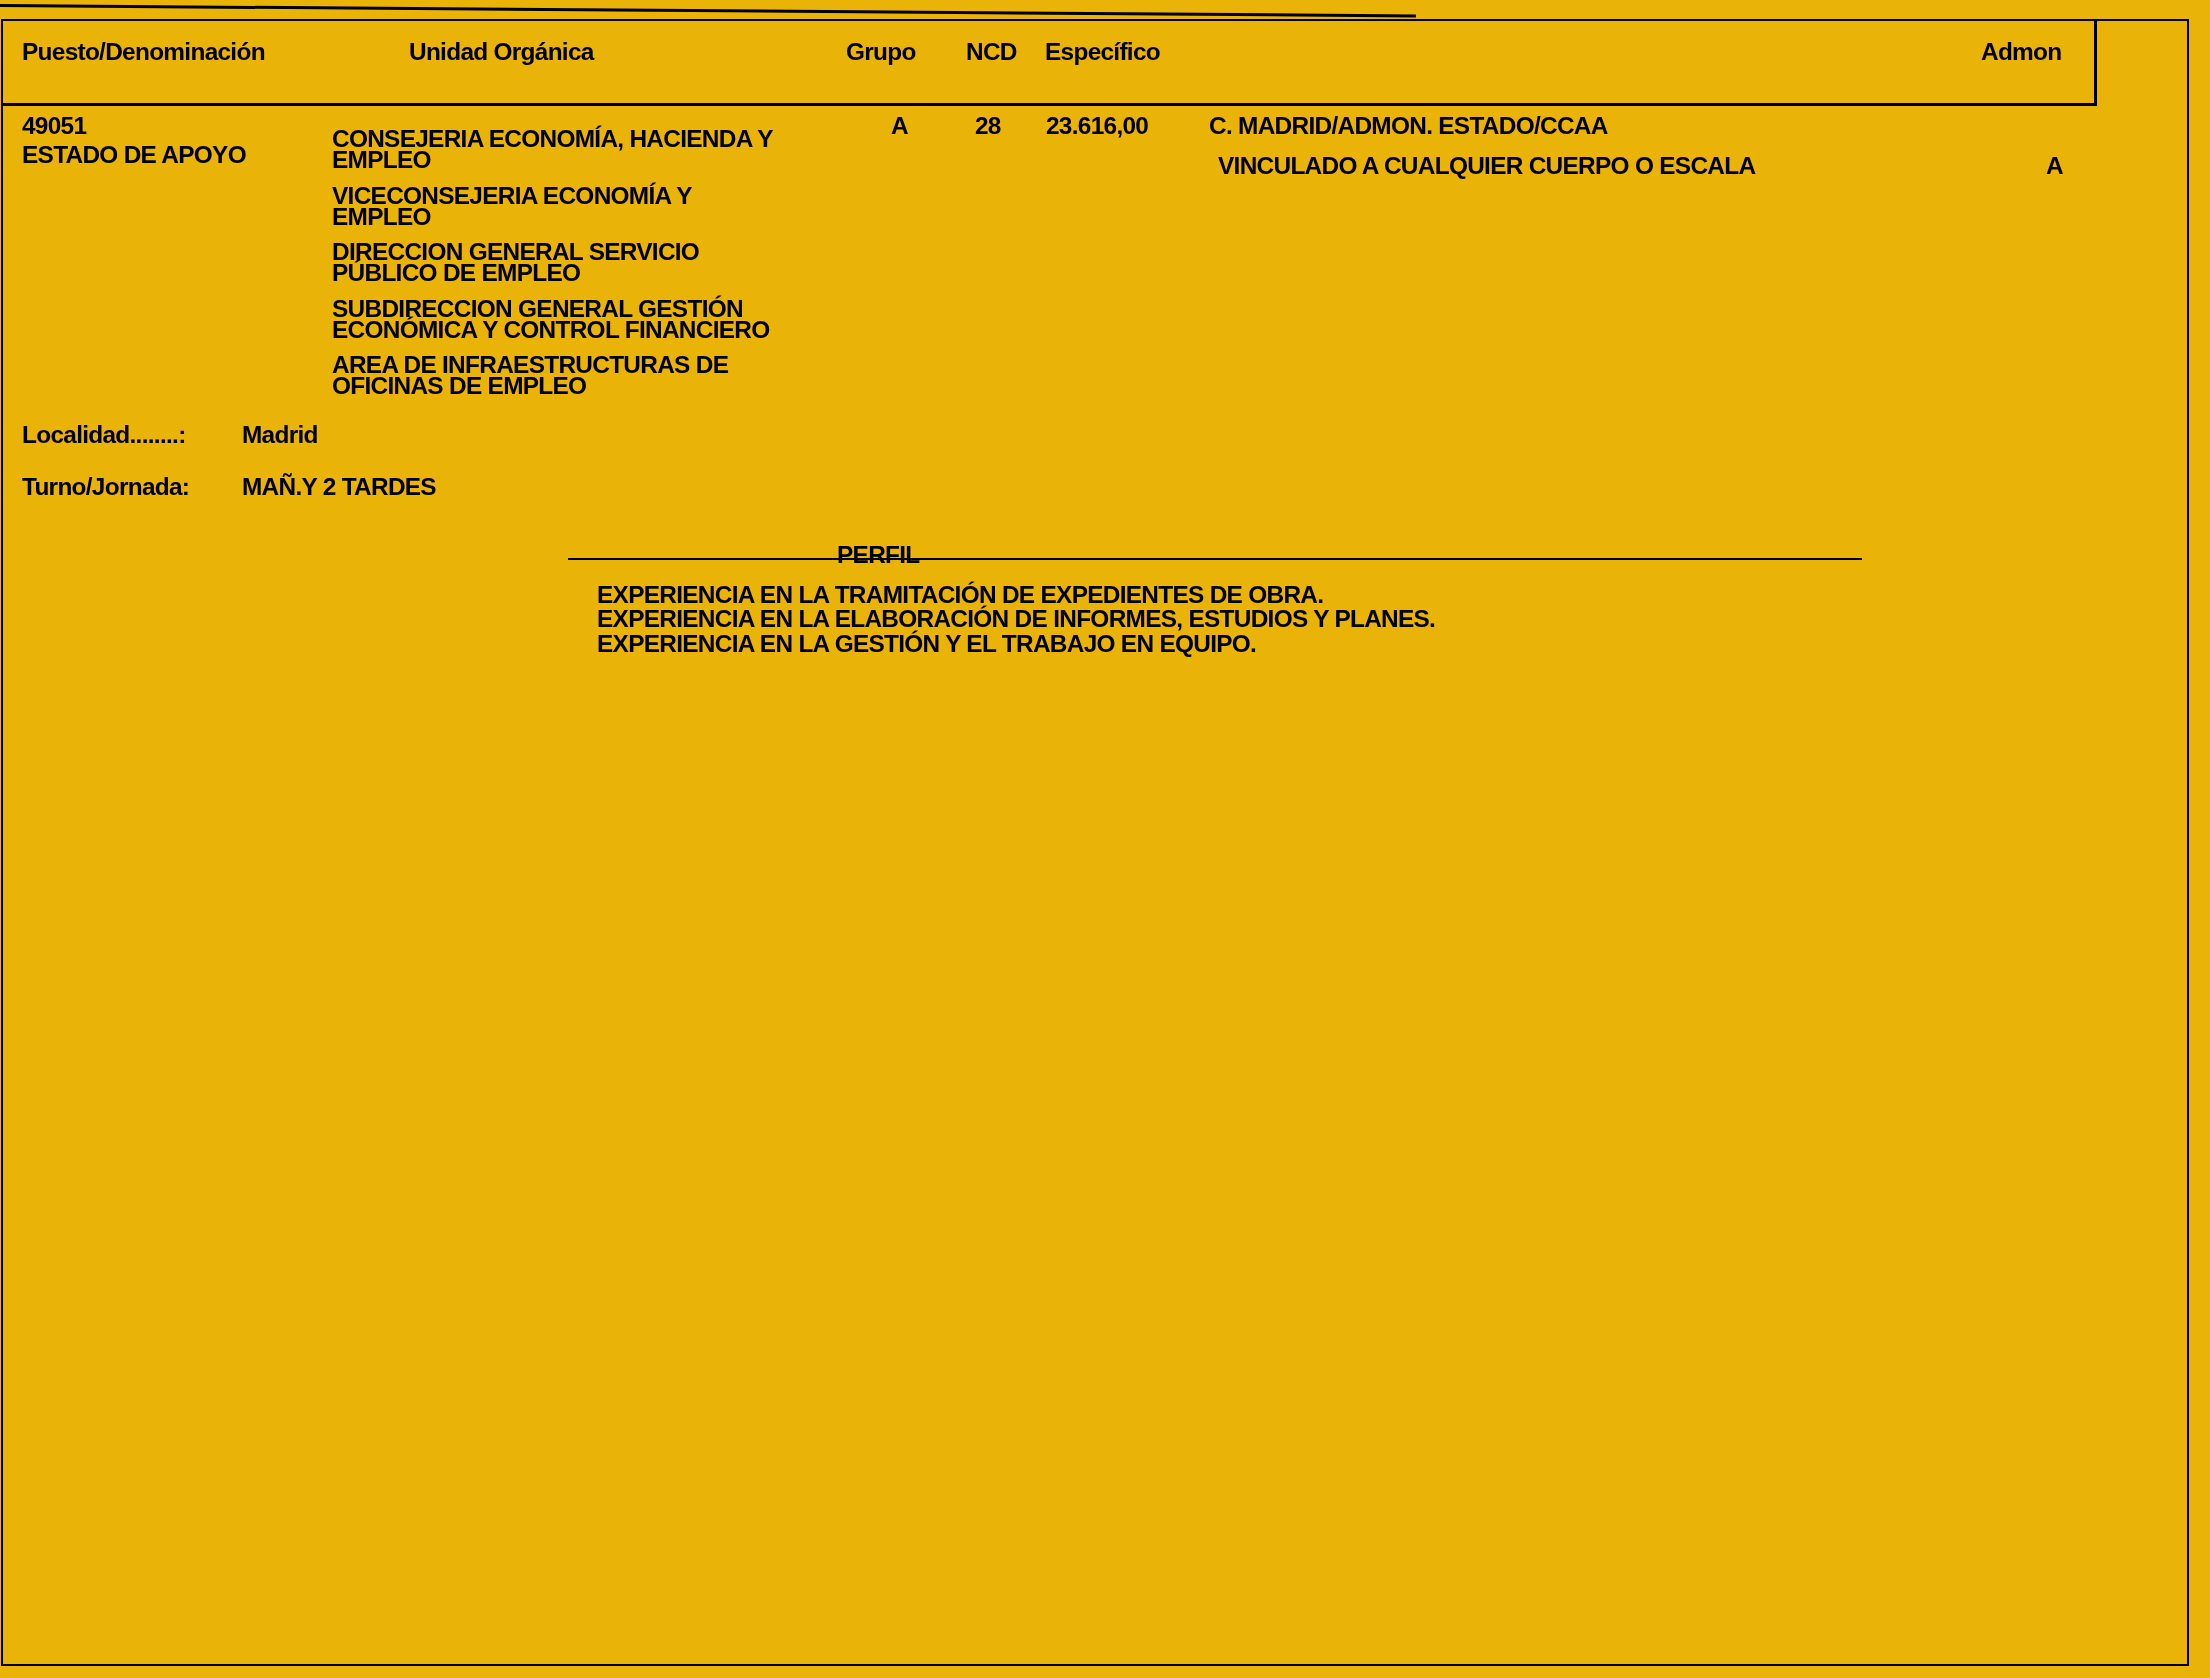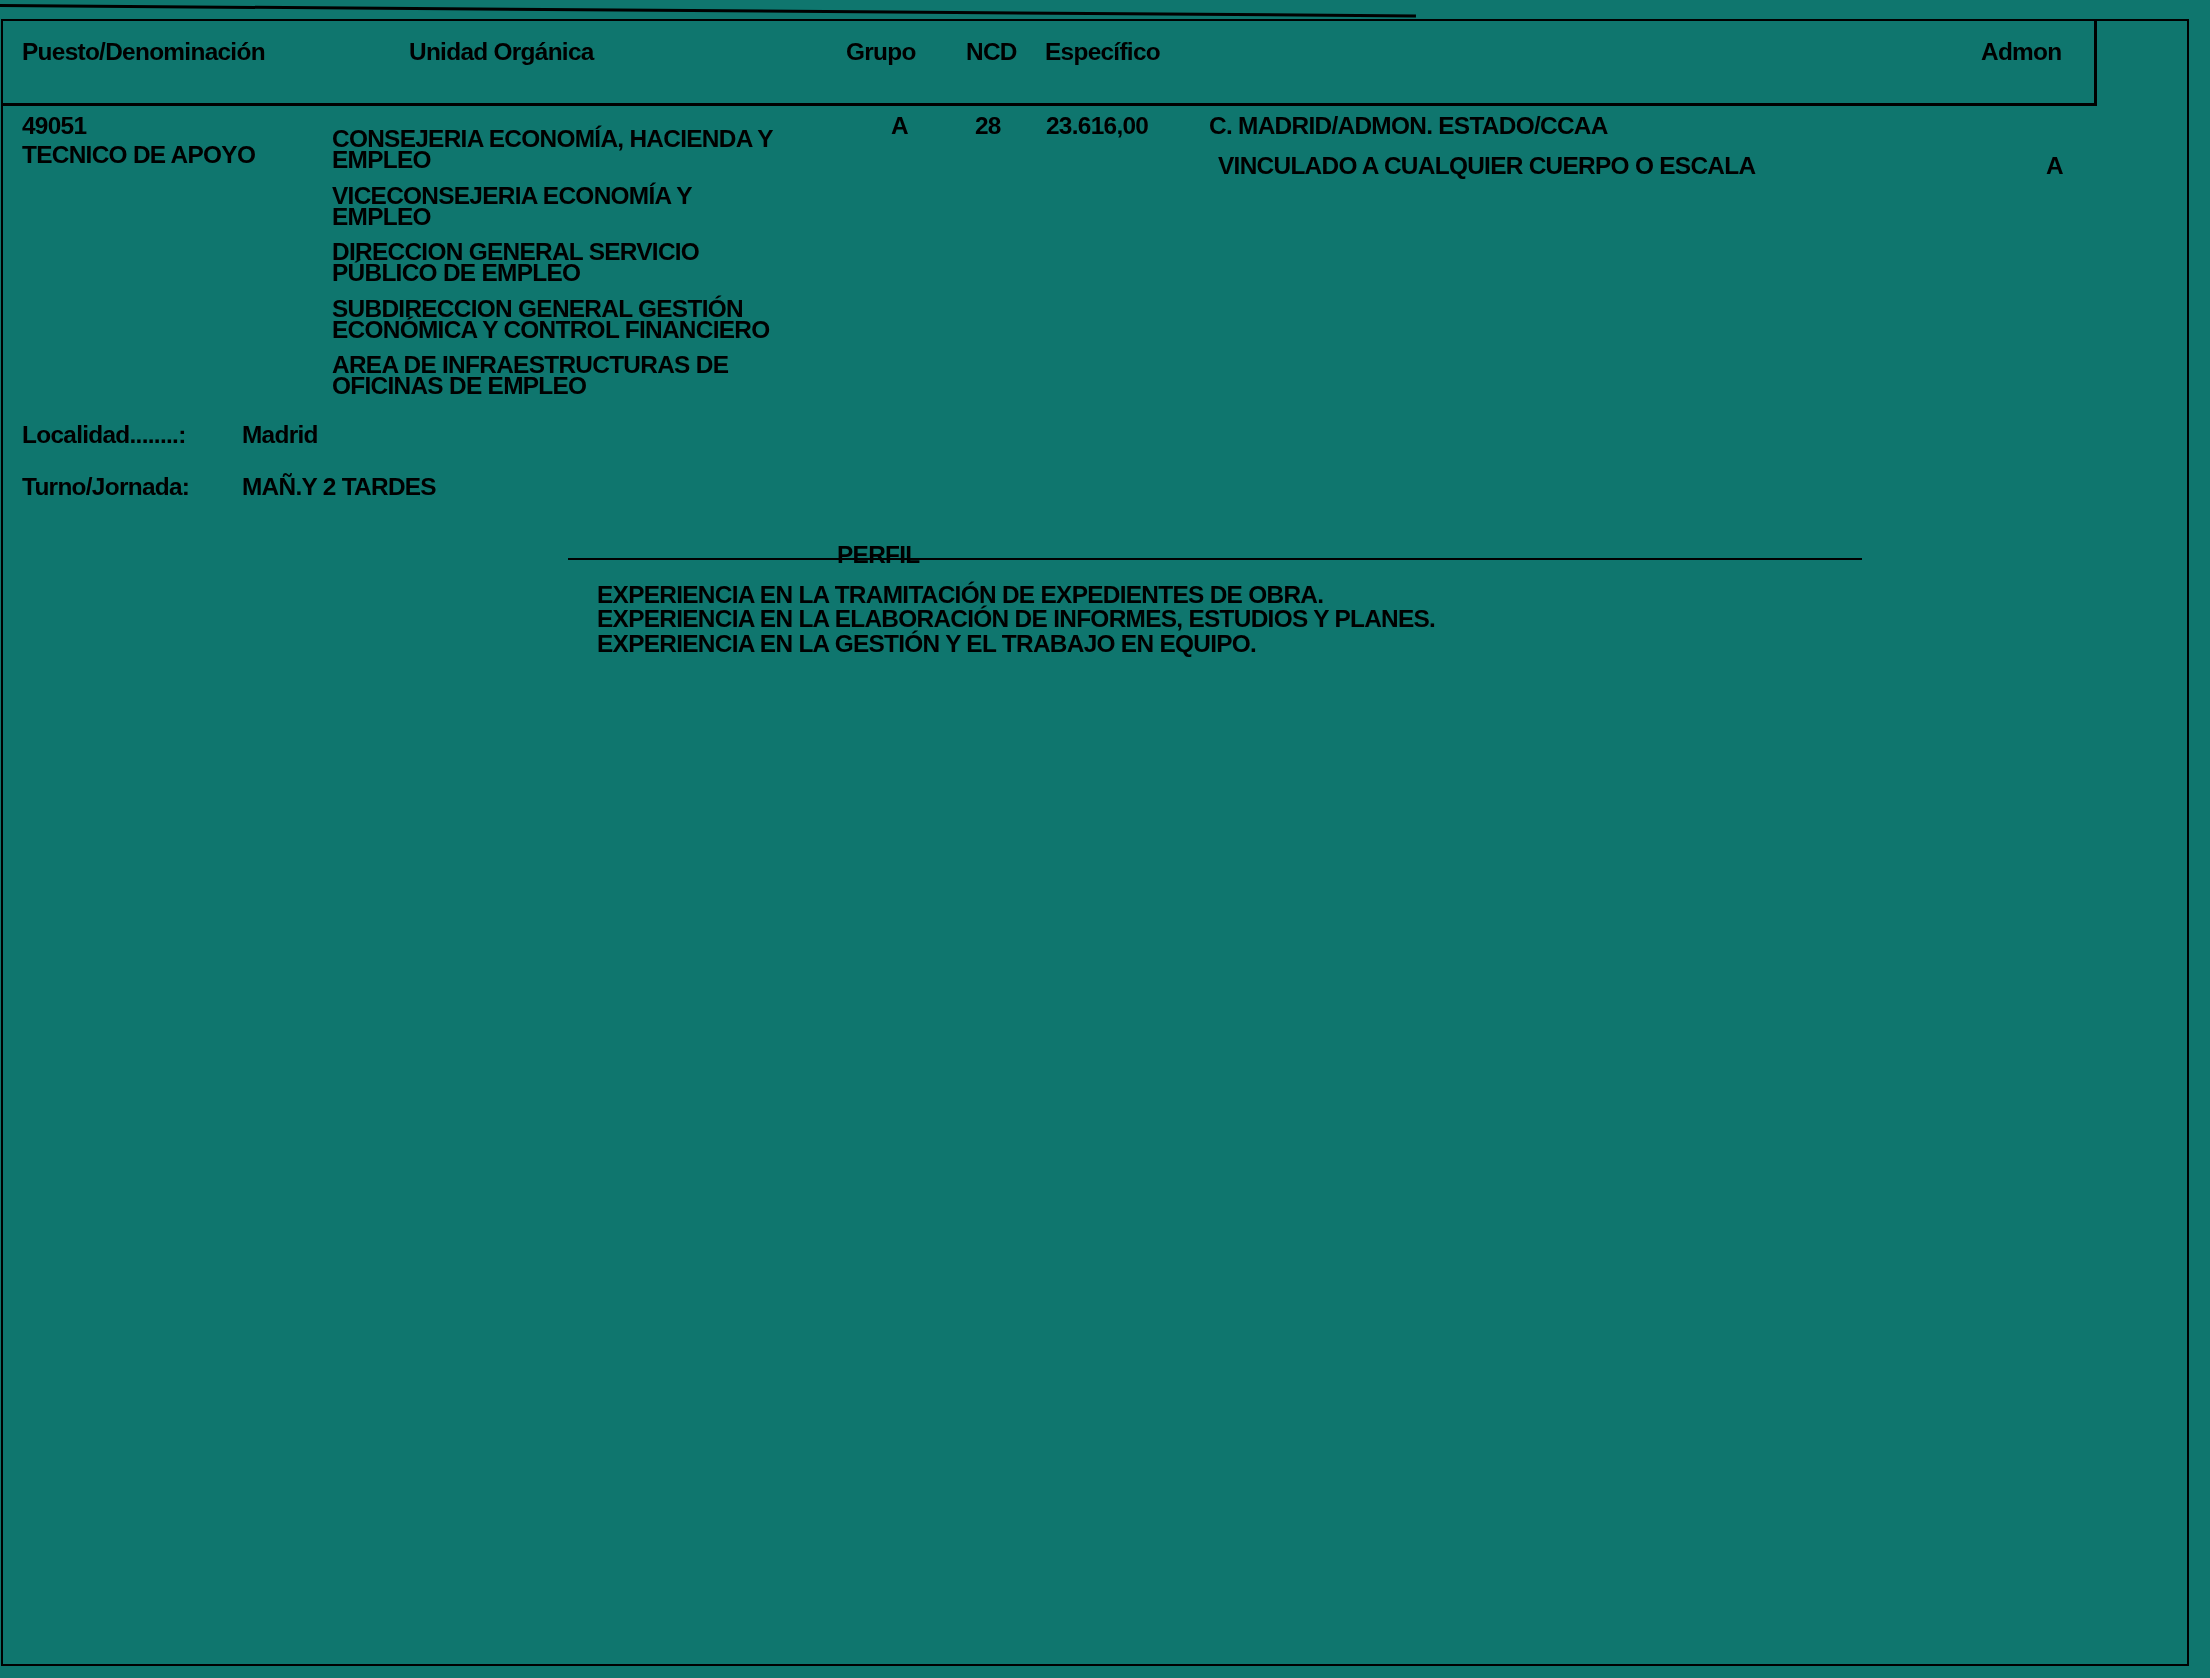--- a/index.html
+++ b/index.html
@@ -1,17 +1,17 @@
 <!DOCTYPE html>
 <html style="font-size:14.5px"><head>
 <meta charset="utf-8">
 <style>
   html,body{margin:0;padding:0;background:#ffffff;}
   body{width:2211px;height:1679px;font-family:"Liberation Sans", sans-serif;}
-  .page{position:relative;width:2211px;height:1679px;background:#0f766e;color:#000000;overflow:hidden;}
+  .page{position:relative;width:2211px;height:1679px;background:#eab308;color:#000000;overflow:hidden;}
 
   
   .frame{position:absolute;left:0.9px;top:19px;width:2188px;height:1647px;
          border:2.7px solid #000;box-sizing:border-box;}
   .header-divider{position:absolute;left:0.9px;top:103px;width:2096px;height:2.7px;background:#000;}
   .header-vline{position:absolute;left:2094px;top:19px;width:2.7px;height:87px;background:#000;}
   .artifact-line{position:absolute;left:0;top:3.6px;width:1416px;height:2.7px;background:#000;
                  transform:rotate(0.42deg);transform-origin:left center;}
   .perfil-rule{position:absolute;left:568px;top:558px;width:1294px;height:1.8px;background:#000;}
 
@@ -58,21 +58,21 @@
   <div class="header-vline"></div>
 
   <div class="t h-puesto">Puesto/Denominación</div>
   <div class="t h-unidad">Unidad Orgánica</div>
   <div class="t h-grupo">Grupo</div>
   <div class="t h-ncd">NCD</div>
   <div class="t h-especifico">Específico</div>
   <div class="t h-admon">Admon</div>
 
   <div class="t r-codigo">49051</div>
-  <div class="t r-denom">TECNICO DE APOYO</div>
+  <div class="t r-denom">ESTADO DE APOYO</div>
 
   <div class="t r-unidad">
     <p>CONSEJERIA ECONOMÍA, HACIENDA Y EMPLEO</p>
     <p>VICECONSEJERIA ECONOMÍA Y EMPLEO</p>
     <p>DIRECCION GENERAL SERVICIO PÚBLICO DE EMPLEO</p>
     <p>SUBDIRECCION GENERAL GESTIÓN ECONÓMICA Y CONTROL FINANCIERO</p>
     <p>AREA DE INFRAESTRUCTURAS DE OFICINAS DE EMPLEO</p>
   </div>
 
   <div class="t r-grupo">A</div>

